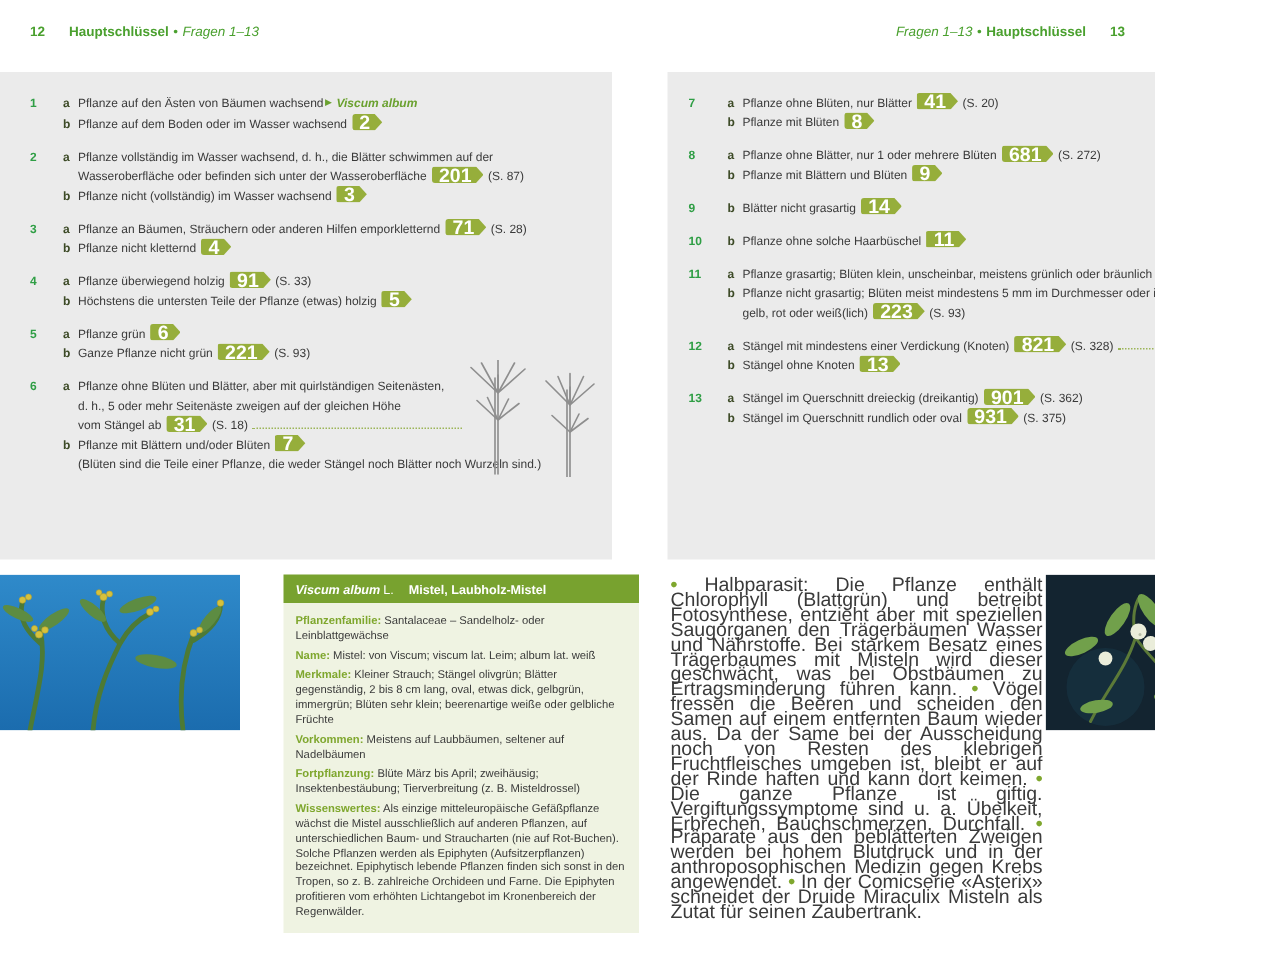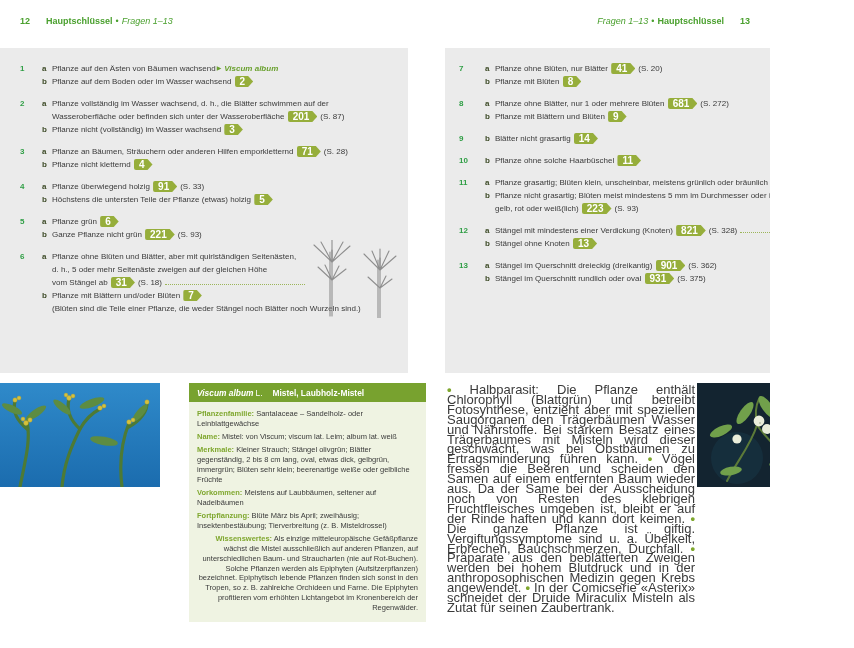--- a/index.html
+++ b/index.html
@@ -18,41 +18,41 @@
   
   .panel{position:absolute;top:48px;height:325px;background:#ebebeb;box-sizing:border-box;}
   .panel-left{left:0;width:408px;padding:14px 6px 0 20px;}
   .panel-right{left:445px;width:409px;padding:14px 6px 0 14px;}
   .q-row{display:flex;margin-bottom:9px;position:relative;}
   .q-num{flex:none;width:22px;font-size:8px;font-weight:bold;color:#2f9e45;line-height:13px;}
   .panel-right .q-num{width:26px;}
   .q-opts{flex:1;min-width:0;}
   .q-opt{font-size:8px;line-height:13px;padding-left:10px;}
   .q-letter{display:inline-block;width:10px;margin-left:-10px;font-weight:bold;color:#3c4a26;}
-  .badge{display:inline-block;background:#96ae3b;color:#fff;font-weight:bold;font-size:10px;
+  .badge{display:inline-block;background:#96ae3b;color:#fff;font-weight:bold;font-size:13px;
          line-height:9px;padding:1px 8px 1px 5px;margin:0 2px 0 1px;border-radius:2px;
          clip-path:polygon(0 0,calc(100% - 5px) 0,100% 50%,calc(100% - 5px) 100%,0 100%);
          text-align:center;vertical-align:-1px;}
   .pref{margin-left:1px;}
   .dots{display:inline-block;height:8px;border-bottom:1.3px dotted #9cb559;margin-left:3px;vertical-align:baseline;}
   .sp-arrow{color:#6aa12f;font-size:6px;margin:0 3px 0 1px;vertical-align:1px;}
   .species-link{color:#6aa12f;font-weight:bold;font-style:italic;}
   .ill{position:absolute;}
   
   .photo{position:absolute;top:383px;height:104px;overflow:hidden;}
   .photo-left{left:0;width:160px;}
   .photo-right{left:697px;width:157px;}
   .speciesbox{position:absolute;left:165px;top:383px;width:237px;padding-left:24px;}
   .speciesbar{background:#78a22f;color:#fff;font-size:8.4px;padding:5px 8px 4px;}
   .sb-latin{font-weight:bold;font-style:italic;}
   .sb-auth{margin-left:2px;}
   .sb-common{font-weight:bold;margin-left:10px;}
   .speciesbody{background:#eff3e2;padding:7px 8px 9px;}
   .sp-field{font-size:7.5px;line-height:9.8px;margin-bottom:3.5px;}
-  .sp-field:last-child{margin-bottom:0;text-align:right;}
+  .sp-field:last-child{margin-bottom:0;}
   .sp-label{font-weight:bold;color:#7fa72e;}
   .notes{position:absolute;left:447px;top:385px;width:248px;font-size:13px;line-height:9.9px;
          text-align:justify;}
   .bullet{color:#7fa72e;font-weight:bold;}
 </style>
 </head>
 <body>
 
 <div class="spread">
 

